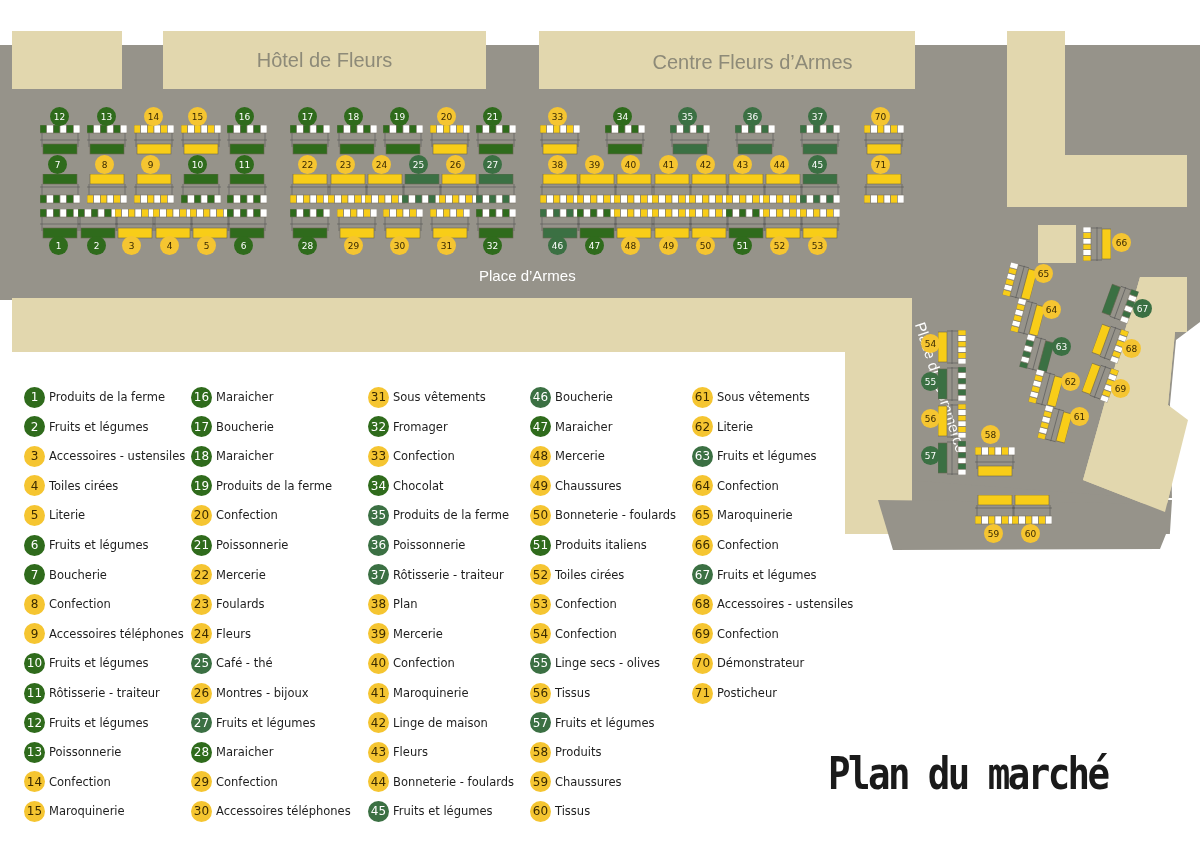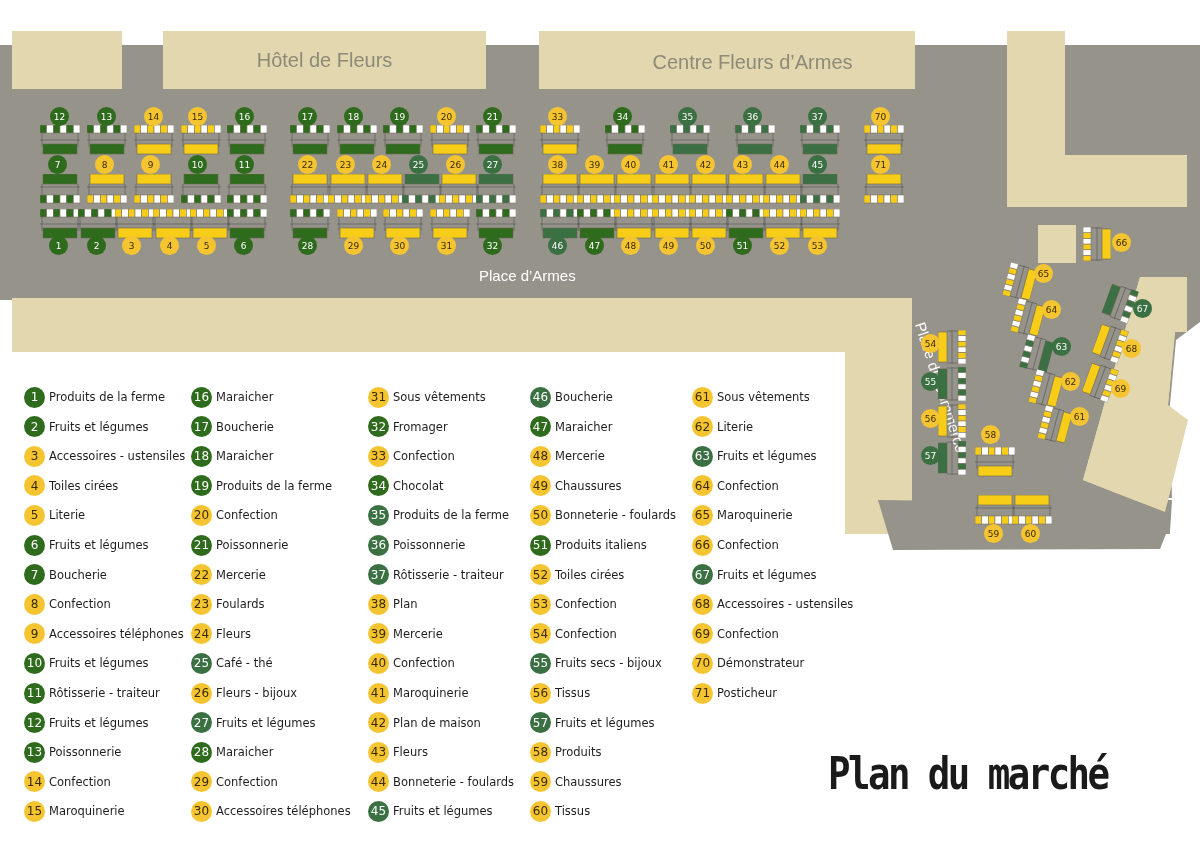--- a/index.html
+++ b/index.html
@@ -1222,21 +1222,21 @@
     <div class="legend-item" style="left: 167px; top: 235.8px;">
       <span class="num" style="background: rgb(245, 197, 49); color: rgb(58, 42, 0);">24</span>
       <span class="txt">Fleurs</span>
     </div>
     <div class="legend-item" style="left: 167px; top: 265.4px;">
       <span class="num" style="background: rgb(59, 112, 67); color: rgb(255, 255, 255);">25</span>
       <span class="txt">Café - thé</span>
     </div>
     <div class="legend-item" style="left: 167px; top: 295px;">
       <span class="num" style="background: rgb(245, 197, 49); color: rgb(58, 42, 0);">26</span>
-      <span class="txt">Fleurs - bijoux</span>
+      <span class="txt">Montres - bijoux</span>
     </div>
     <div class="legend-item" style="left: 167px; top: 324.6px;">
       <span class="num" style="background: rgb(59, 112, 67); color: rgb(255, 255, 255);">27</span>
       <span class="txt">Fruits et légumes</span>
     </div>
     <div class="legend-item" style="left: 167px; top: 354.2px;">
       <span class="num" style="background: rgb(47, 107, 28); color: rgb(255, 255, 255);">28</span>
       <span class="txt">Maraicher</span>
     </div>
     <div class="legend-item" style="left: 167px; top: 383.8px;">
@@ -1286,21 +1286,21 @@
     <div class="legend-item" style="left: 344px; top: 265.4px;">
       <span class="num" style="background: rgb(245, 197, 49); color: rgb(58, 42, 0);">40</span>
       <span class="txt">Confection</span>
     </div>
     <div class="legend-item" style="left: 344px; top: 295px;">
       <span class="num" style="background: rgb(245, 197, 49); color: rgb(58, 42, 0);">41</span>
       <span class="txt">Maroquinerie</span>
     </div>
     <div class="legend-item" style="left: 344px; top: 324.6px;">
       <span class="num" style="background: rgb(245, 197, 49); color: rgb(58, 42, 0);">42</span>
-      <span class="txt">Plan de maison</span>
+      <span class="txt">Linge de maison</span>
     </div>
     <div class="legend-item" style="left: 344px; top: 354.2px;">
       <span class="num" style="background: rgb(245, 197, 49); color: rgb(58, 42, 0);">43</span>
       <span class="txt">Fleurs</span>
     </div>
     <div class="legend-item" style="left: 344px; top: 383.8px;">
       <span class="num" style="background: rgb(245, 197, 49); color: rgb(58, 42, 0);">44</span>
       <span class="txt">Bonneterie - foulards</span>
     </div>
     <div class="legend-item" style="left: 344px; top: 413.4px;">
@@ -1338,21 +1338,21 @@
     <div class="legend-item" style="left: 506px; top: 206.2px;">
       <span class="num" style="background: rgb(245, 197, 49); color: rgb(58, 42, 0);">53</span>
       <span class="txt">Confection</span>
     </div>
     <div class="legend-item" style="left: 506px; top: 235.8px;">
       <span class="num" style="background: rgb(245, 197, 49); color: rgb(58, 42, 0);">54</span>
       <span class="txt">Confection</span>
     </div>
     <div class="legend-item" style="left: 506px; top: 265.4px;">
       <span class="num" style="background: rgb(59, 112, 67); color: rgb(255, 255, 255);">55</span>
-      <span class="txt">Fruits secs - bijoux</span>
+      <span class="txt">Linge secs - olives</span>
     </div>
     <div class="legend-item" style="left: 506px; top: 295px;">
       <span class="num" style="background: rgb(245, 197, 49); color: rgb(58, 42, 0);">56</span>
       <span class="txt">Tissus</span>
     </div>
     <div class="legend-item" style="left: 506px; top: 324.6px;">
       <span class="num" style="background: rgb(59, 112, 67); color: rgb(255, 255, 255);">57</span>
       <span class="txt">Fruits et légumes</span>
     </div>
     <div class="legend-item" style="left: 506px; top: 354.2px;">

